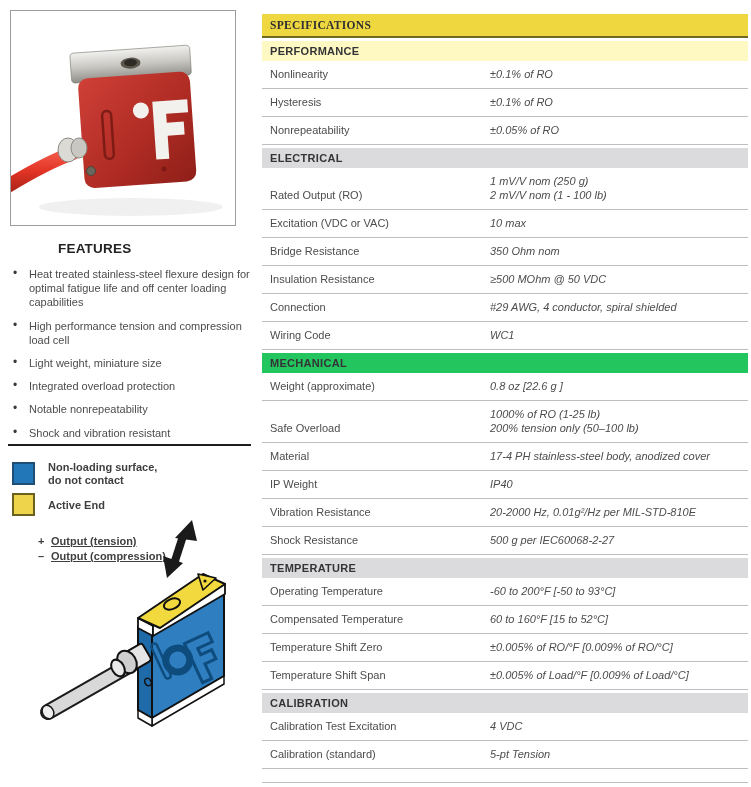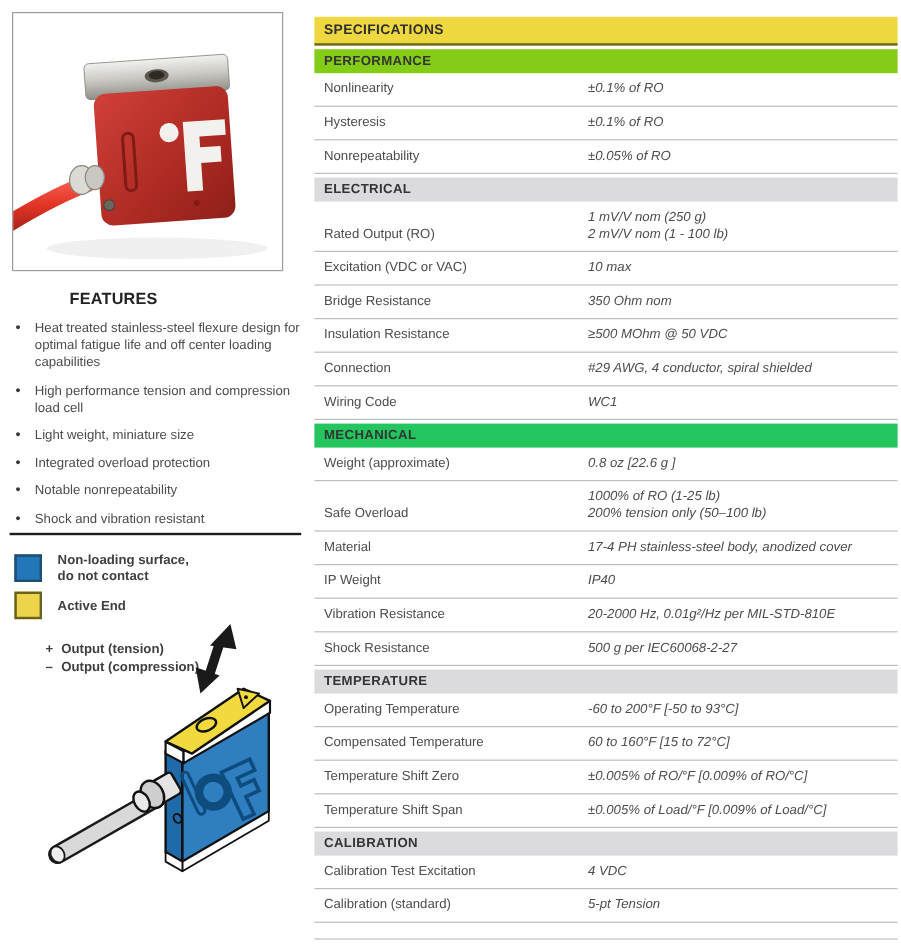--- a/index.html
+++ b/index.html
@@ -18,21 +18,21 @@
                color:#4c4c4e; margin-bottom:9px; }
   #features li::before { content:"\2022"; position:absolute; left:3px; top:-1px; color:#39393b;
                font-size:12px; }
   #left-divider { position:absolute; left:8px; top:444px; width:243px; height:0;
                border-top:2px solid #1d1d1d; }
   #legend { position:absolute; left:12px; top:459px; width:240px; }
   .legend-item { display:flex; align-items:center; margin-bottom:6px; }
   .legend-swatch { width:23px; height:23px; border:2px solid #000; flex:0 0 auto; margin-right:13px; }
   .legend-label { font-size:11px; font-weight:bold; color:#3f3f41; line-height:13px; padding-top:2px; }
   #outputs { position:absolute; left:38px; top:534px; font-size:11px; font-weight:bold;
-               color:#3f3f41; line-height:15px; }
+               color:#3f3f41; line-height:15px;text-decoration:underline; }
   #outputs .sign { display:inline-block; width:13px; }
   #diagram { position:absolute; left:26px; top:514px; }
 
   
   #spec-panel { position:absolute; left:262px; top:14px; width:486px; }
   #spec-title { height:24px; line-height:22px; padding-left:8px;
                font-size:11.5px; font-weight:bold; color:#2f2f31; letter-spacing:.3px;
                border-bottom:2px solid #6e6823; }
   .section-header { height:20px; line-height:20px; padding-left:8px; margin-top:3px;
                font-size:11px; font-weight:bold; color:#343436; letter-spacing:.3px; }
@@ -164,24 +164,24 @@
       <g stroke="#111" stroke-width="2">
         <rect x="104" y="132" width="18" height="20" rx="3" transform="rotate(-30 113 142)" fill="#e4e4e4"></rect>
         <ellipse cx="101" cy="148" rx="9" ry="12" transform="rotate(-30 101 148)" fill="#cfcfcf"></ellipse>
         <ellipse cx="92" cy="154" rx="6" ry="9" transform="rotate(-30 92 154)" fill="#e9e9e9"></ellipse>
         <ellipse cx="122" cy="168" rx="3" ry="4" transform="rotate(-30 122 168)" fill="none" stroke-width="1.5"></ellipse>
       </g>
     </svg>
   </div>
 
   <div id="spec-panel">
-    <div id="spec-title" style="background-color: rgb(239, 216, 63);">SPECIFICATIONS</div>
+    <div id="spec-title" style="background-color: rgb(239, 216, 63); font-family: Liberation Serif, serif;">SPECIFICATIONS</div>
     <div id="spec-sections">
   <div class="section">
-    <div class="section-header" style="background-color: #84cc16;">PERFORMANCE</div>
+    <div class="section-header" style="background-color: #fef9c3;">PERFORMANCE</div>
     <div class="rows">
   <div class="spec-row">
     <div class="spec-label">Nonlinearity</div>
     <div class="spec-value">
                 <div>±0.1% of RO</div>
               </div>
   </div>
 
   <div class="spec-row">
     <div class="spec-label">Hysteresis</div>
@@ -301,21 +301,21 @@
   <div class="spec-row">
     <div class="spec-label">Operating Temperature</div>
     <div class="spec-value">
                 <div>-60 to 200°F [-50 to 93°C]</div>
               </div>
   </div>
 
   <div class="spec-row">
     <div class="spec-label">Compensated Temperature</div>
     <div class="spec-value">
-                <div>60 to 160°F [15 to 72°C]</div>
+                <div>60 to 160°F [15 to 52°C]</div>
               </div>
   </div>
 
   <div class="spec-row">
     <div class="spec-label">Temperature Shift Zero</div>
     <div class="spec-value">
                 <div>±0.005% of RO/°F [0.009% of RO/°C]</div>
               </div>
   </div>
 

